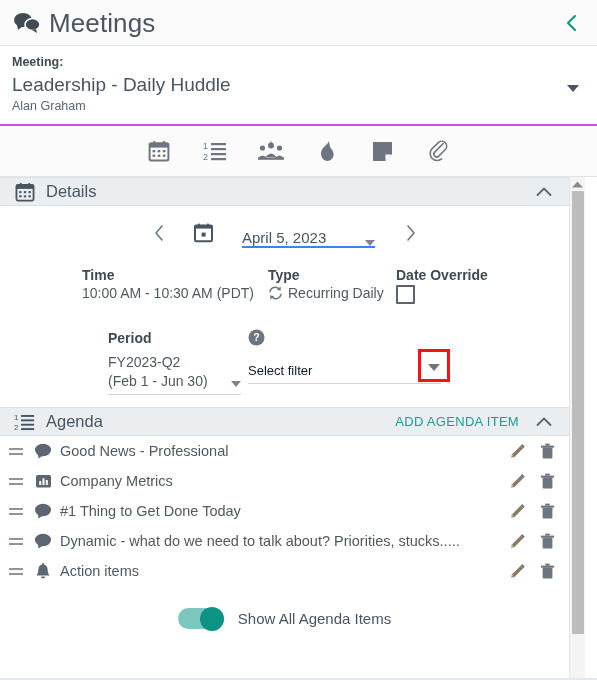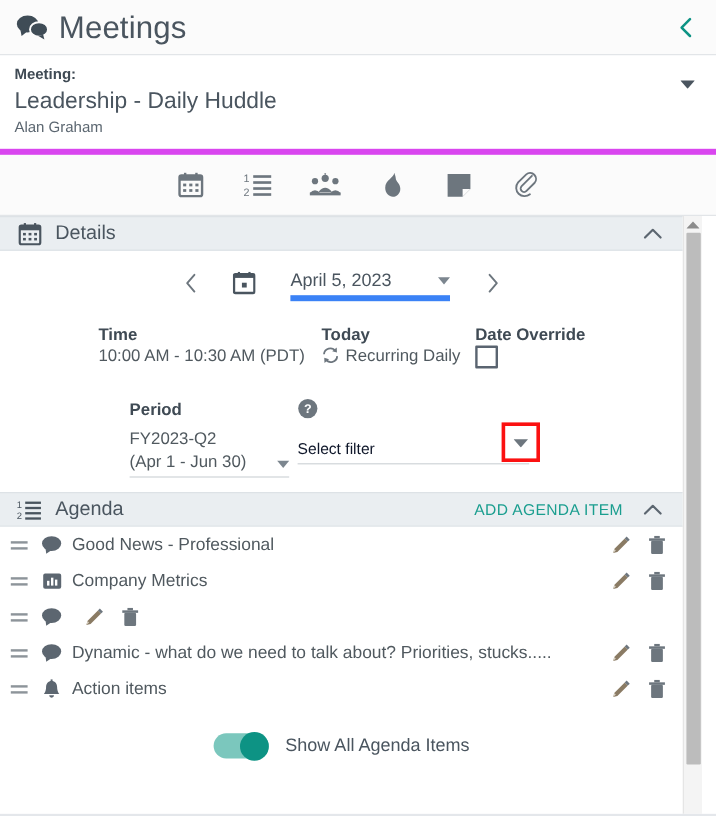--- a/index.html
+++ b/index.html
@@ -33,22 +33,22 @@
   }
   .back-chevron {
     margin-left: auto; width: 22px; height: 22px;
     display: flex; align-items: center; justify-content: center;
     cursor: pointer;
   }
 
   
   .meeting-bar {
     padding: 8px 14px 9px 12px;
-    border-bottom: 5px solid #d946ef;
-    display: flex; 
+    border-bottom: 2px solid #d946ef;
+    display: flex; align-items: center;
     flex: 0 0 auto; position: relative;
   }
   .meeting-texts { flex: 1 1 auto; }
   .meeting-label {
     font-size: 12.5px; font-weight: bold; color: #3f4a54;
     line-height: 17px;
   }
   .meeting-title {
     font-size: 19px; color: #4a555f; font-weight: 400;
     line-height: 25px; margin-top: 1px;
@@ -99,23 +99,23 @@
 
   
   .details-body { padding: 4px 0 12px 0; }
   .date-row {
     display: flex; align-items: center; justify-content: center;
     gap: 0; height: 46px;
   }
   .nav-arrow { width: 30px; height: 30px; display:flex;align-items:center;justify-content:center; cursor:pointer; }
   .date-cal-ico { width: 34px; height: 30px; display:flex;align-items:center;justify-content:center; cursor:pointer; margin:0 22px 0 12px;}
   .date-select {
-    border-bottom: 5px solid #3b82f6;
+    border-bottom: 2px solid #3b82f6;
     min-width: 133px; height: 30px;
-    display: flex; align-items: center; justify-content: space-between;
+    display: flex; align-items: flex-end; justify-content: space-between;
     cursor: pointer; margin-right: 20px;
   }
   .date-select .dv { font-size: 15px; color: #4a555f; }
   .caret-dn {
     width:0;height:0;border-left:5.5px solid transparent;border-right:5.5px solid transparent;
     border-top:6.5px solid #7c868f; margin-left: 18px;
   }
 
   .field-grid {
     display: flex; padding: 10px 0 0 82px; gap: 0;
@@ -371,21 +371,21 @@
             </svg>
           </span>
         </div>
 
         <div class="field-grid">
           <div class="fg-col time">
             <span class="fg-head">Time</span>
             <span class="fg-val">10:00 AM - 10:30 AM (PDT)</span>
           </div>
           <div class="fg-col type">
-            <span class="fg-head">Today</span>
+            <span class="fg-head">Type</span>
             <span class="fg-val">
               <span class="recur-ico">
                 <svg width="15" height="14" viewBox="0 0 15 14">
                   <path d="M2 6.2 A5.2 5.2 0 0 1 11.5 3.6" fill="none" stroke="#6d767e" stroke-width="1.5"></path>
                   <polygon points="12.6,0.6 12.8,4.8 8.8,3.7" fill="#6d767e"></polygon>
                   <path d="M13 7.8 A5.2 5.2 0 0 1 3.5 10.4" fill="none" stroke="#6d767e" stroke-width="1.5"></path>
                   <polygon points="2.4,13.4 2.2,9.2 6.2,10.3" fill="#6d767e"></polygon>
                 </svg>
               </span>
               <span>Recurring Daily</span>
@@ -396,21 +396,21 @@
             <span class="checkbox"></span>
           </div>
         </div>
 
         <div class="field-grid2">
           <div class="period-col">
             <span class="period-head">Period</span>
             <span class="period-box">
               <span>
                 <span class="period-val" style="display:block">FY2023-Q2</span>
-                <span class="period-val" style="display:block">(Apr 1 - Jun 30)</span>
+                <span class="period-val" style="display:block">(Feb 1 - Jun 30)</span>
               </span>
               <span class="caret-dn"></span>
             </span>
           </div>
 
           <div class="tm-col">
             <span class="tm-head-row">
               <span class="help-ico">
                 <svg width="17" height="17" viewBox="0 0 17 17">
                   <circle cx="8.5" cy="8.5" r="8" fill="#6d767e"></circle>
@@ -524,20 +524,21 @@
           <span class="drag-handle">
               <i></i>
               <i></i>
             </span>
           <span class="ag-ico">
             <svg width="18" height="16" viewBox="0 0 18 16">
                 <ellipse cx="9" cy="7" rx="8" ry="6.2" fill="#5c6670"></ellipse>
                 <path d="M4 11.5 L4.5 15.5 L9.5 12.2 Z" fill="#5c6670"></path>
               </svg>
           </span>
+          <span class="ag-text">#1 Thing to Get Done Today</span>
           <span class="ag-actions">
             <span>
               <svg width="17" height="17" viewBox="0 0 17 17">
                   <path d="M2 14.8 L2.9 11.4 L11.6 2.7 L14.2 5.3 L5.5 14 Z" fill="#8a7b64"></path>
                   <path d="M11.6 2.7 L13.2 1.1 L15.8 3.7 L14.2 5.3 Z" fill="#6d767e"></path>
                   <path d="M2 14.8 L2.9 11.4 L4.2 12.7 Z" fill="#d9d2c4"></path>
                 </svg>
             </span>
             <span>
               <svg width="15" height="17" viewBox="0 0 15 17">

